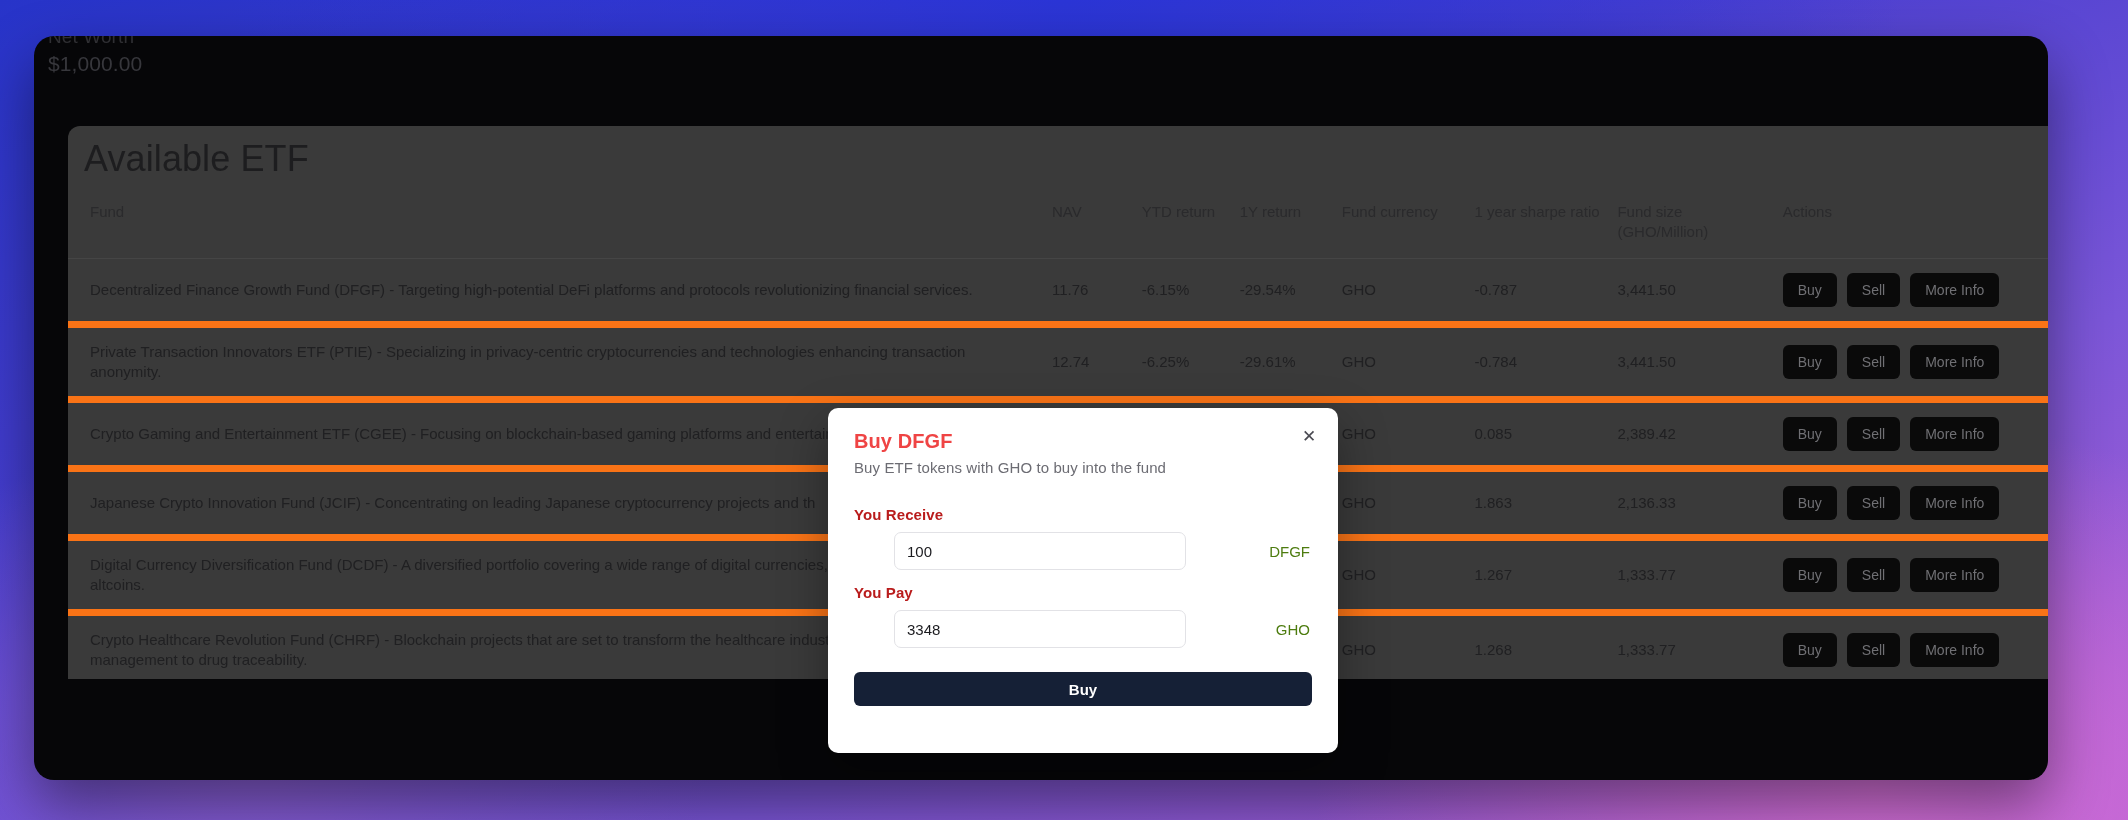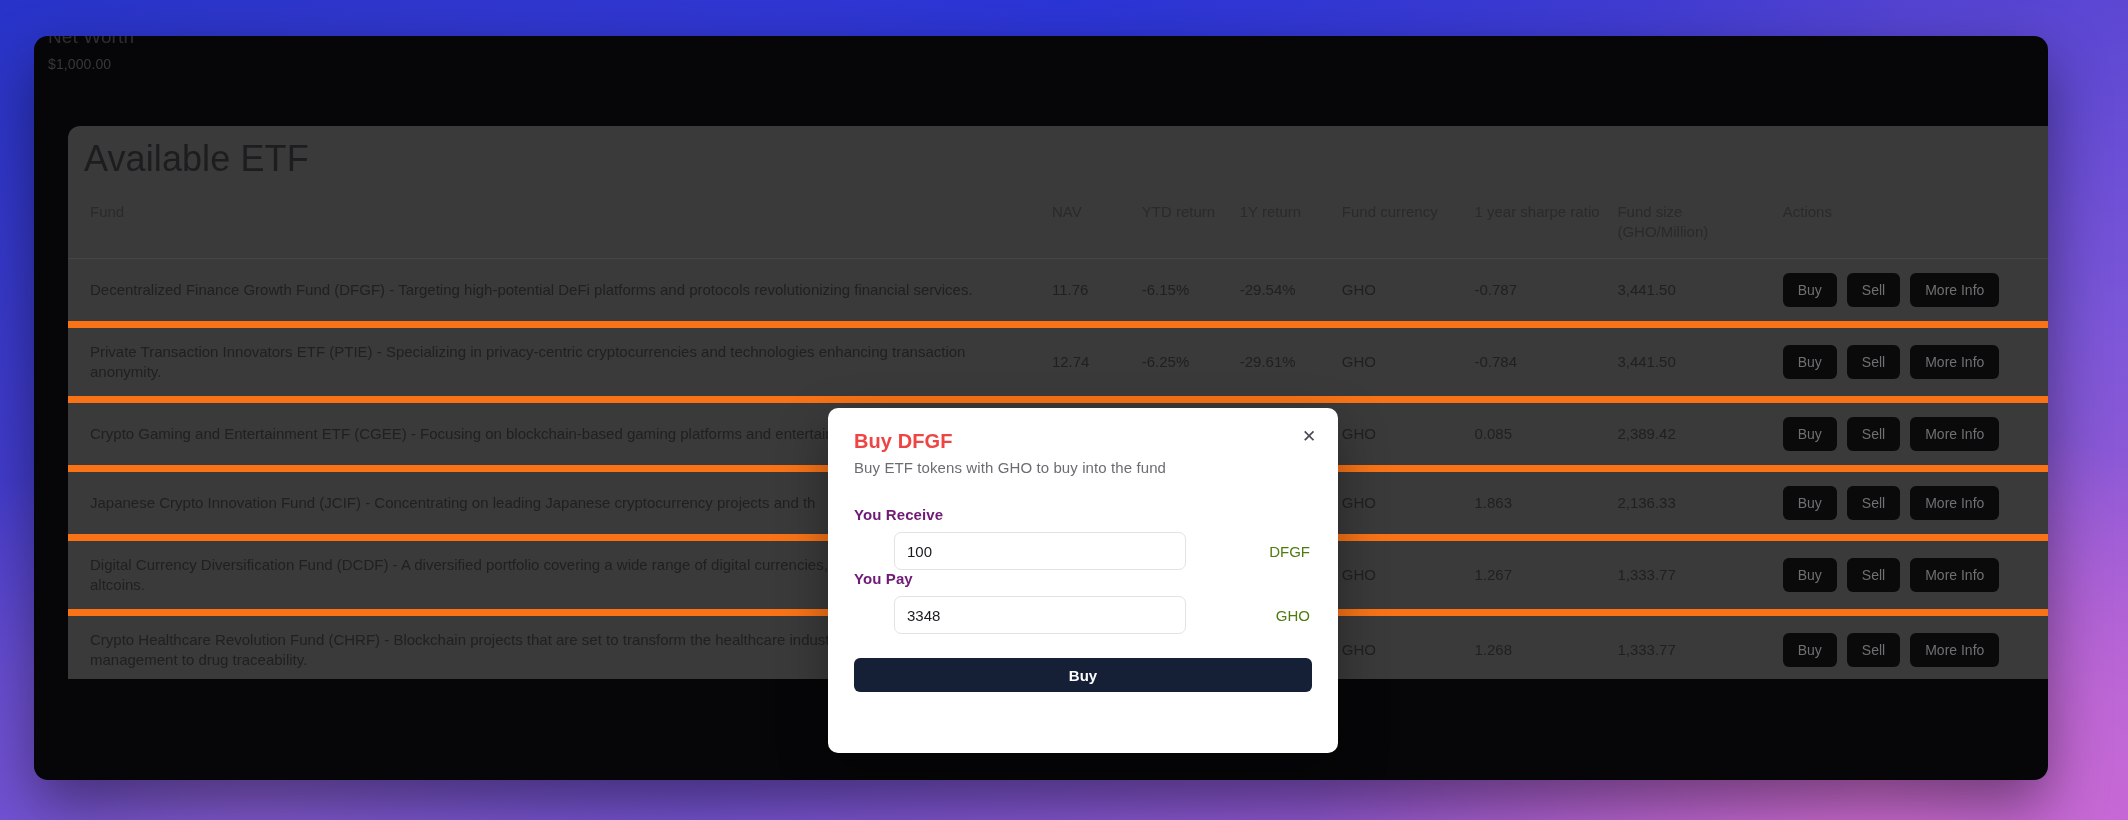--- a/index.html
+++ b/index.html
@@ -16,31 +16,31 @@
       linear-gradient(160deg, #2734c9 0%, #4a3fd0 38%, #7b56d8 68%, #b45fd2 100%);
     position: relative;
   }
 
   
   #app-window {
     position: absolute;
     left: 34px; top: 36px;
     width: 2014px; height: 744px;
     background: #060608;
-    border-radius: 14px;
+    border-radius: 20px;
     box-shadow: 0 26px 60px rgba(0,0,0,.45);
     overflow: hidden;
   }
   #networth-block {
     position: absolute;
     left: 14px; top: -12px;
     color: #2f2f33;
   }
   #networth-label { font-size: 19px; line-height: 26px; letter-spacing: .1px; }
-  #networth-value { font-size: 14px; line-height: 28px; letter-spacing: .1px; color: #37373c; }
+  #networth-value { font-size: 21px; line-height: 28px; letter-spacing: .1px; color: #37373c; }
 
   
   #etf-card {
     position: absolute;
     left: 34px; top: 90px;
     width: 2013px; height: 553px;
     background: #3a3a3a;
     border-radius: 12px 12px 0 0;
     overflow: hidden;
   }
@@ -113,23 +113,23 @@
   #modal-title { font-size: 20px; font-weight: bold; color: #ef4444; letter-spacing: .1px; }
   #modal-subtitle { font-size: 15px; color: #6c6c73; margin-top: 6px; letter-spacing: .1px; }
   #modal-close {
     position: absolute; right: 18px; top: 17px;
     width: 22px; height: 22px;
     background: none; border: none;
     color: #4a4a52; font-size: 17px;
     cursor: pointer; line-height: 1;
     font-family: inherit;
   }
-  .field-label { font-size: 15px; font-weight: bold; color: #701a75; letter-spacing: .1px; }
+  .field-label { font-size: 15px; font-weight: bold; color: #b91c1c; letter-spacing: .1px; }
   #receive-label { margin-top: 30px; }
-  #pay-label { }
+  #pay-label { margin-top: 14px; }
   .field-row { display: flex; align-items: center; margin-top: 9px; padding-left: 40px; }
   .field-input {
     width: 292px; height: 38px;
     border: 1px solid #e2e2e6;
     border-radius: 7px;
     background: #fff;
     font-family: inherit;
     font-size: 15px;
     color: #1b1b1f;
     padding: 0 12px;

